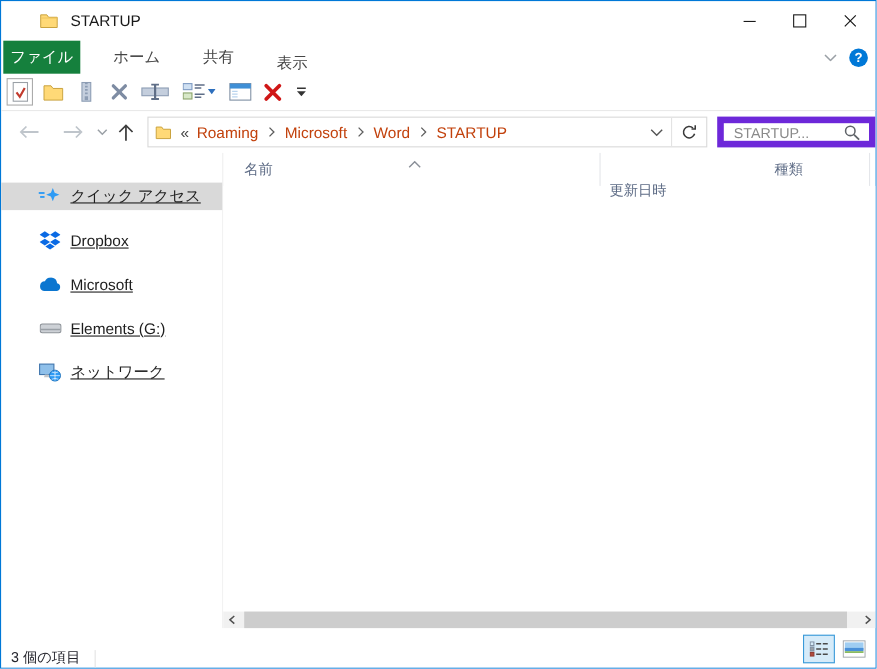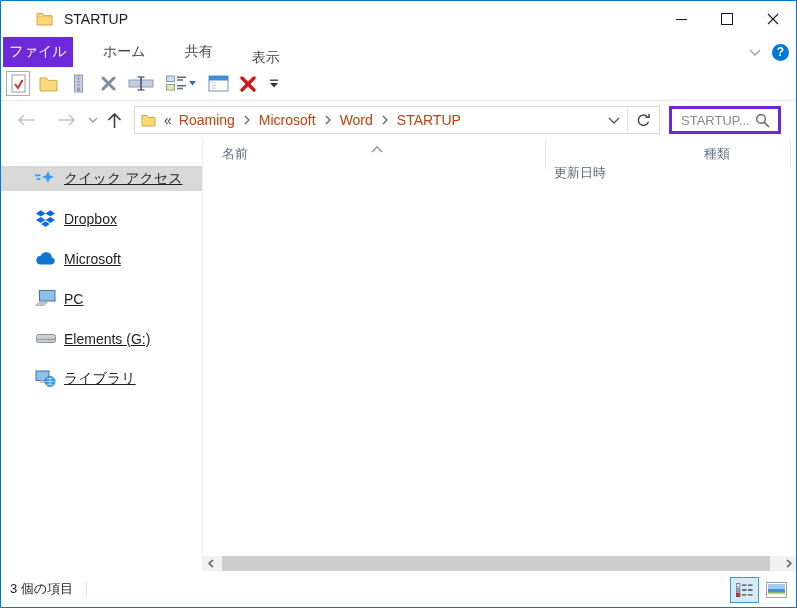--- a/index.html
+++ b/index.html
@@ -12,21 +12,21 @@
   .titlebar{height:36px;flex:none;display:flex;align-items:center;}
   .titlebar .app-icon{margin-left:35px;display:flex;}
   .titlebar .title{margin-left:11px;font-size:14px;color:#191919;}
   .win-controls{margin-left:auto;display:flex;height:100%;}
   .win-btn{width:46px;height:100%;display:flex;align-items:center;justify-content:center;}
   .glyph-min{width:11px;height:1px;background:#1a1a1a;}
   .glyph-max{width:10px;height:10px;border:1px solid #1a1a1a;}
   
   .tabs-row{height:30px;flex:none;display:flex;align-items:stretch;}
   .tab{display:flex;align-items:center;font-size:14px;color:#454545;padding:0 14px;}
-  .tab-file{width:70px;margin-left:2px;background:#6d28d9;color:#fff;justify-content:center;padding:0;}
+  .tab-file{width:70px;margin-left:2px;background:#15803d;color:#fff;justify-content:center;padding:0;}
   .tabs-right{margin-left:auto;display:flex;align-items:center;padding-right:7px;gap:11px;}
   .help-btn{width:17px;height:17px;border-radius:50%;background:#0078d7;color:#fff;
     font-size:12px;font-weight:bold;display:flex;align-items:center;justify-content:center;}
   
   .qat-row{height:33px;flex:none;display:flex;align-items:center;padding-left:5px;gap:6px;
     border-bottom:1px solid #e9e9e9;}
   .qat-btn{min-width:24px;height:25px;display:flex;align-items:center;justify-content:center;}
   .qat-btn.boxed{border:1px solid #ababab;box-sizing:border-box;}
   .qat-combo{display:flex;align-items:center;gap:2px;padding:0 2px;}
   
@@ -38,21 +38,21 @@
   .nav-up{margin-left:9px;}
   .address-box{margin-left:12px;width:526px;height:28px;box-sizing:border-box;
     border:1px solid #d9d9d9;display:flex;align-items:center;padding-left:6px;background:#fff;}
   .crumb{font-size:14px;color:#c2410c;padding:0 2px;white-space:nowrap;}
   .crumb-sep{margin:0 7px;display:flex;}
   .overflow-mark{margin:0 5px 0 8px;font-size:14px;color:#454545;}
   .addr-right{margin-left:auto;display:flex;align-items:center;height:100%;}
   .addr-chev{padding:0 7px;display:flex;align-items:center;height:100%;}
   .addr-div{width:1px;height:26px;background:#e3e3e3;}
   .refresh-btn{padding:0 8px;display:flex;align-items:center;height:100%;}
-  .search-box{margin-left:9px;width:112px;height:28px;box-sizing:border-box;border:3px solid #6d28d9;
+  .search-box{margin-left:9px;width:144px;height:28px;box-sizing:border-box;border:6px solid #6d28d9;
     display:flex;align-items:center;background:#fff;}
   .search-box input{border:none;outline:none;flex:1;min-width:0;padding:0 0 0 9px;
     font-size:13px;font-family:inherit;color:#222;background:transparent;}
   .search-box input::placeholder{color:#8a8a8a;opacity:1;}
   .search-btn{padding:0 8px 0 2px;display:flex;align-items:center;}
   
   .body{flex:1;display:flex;min-height:0;}
   .sidebar{width:202px;flex:none;border-right:1px solid #efefef;box-sizing:border-box;padding-top:27px;}
   .side-item{height:25px;display:flex;align-items:center;margin-bottom:15px;cursor:default;text-decoration:underline;}
   .side-item.selected{background:#d9d9d9;}
@@ -64,21 +64,21 @@
   .col-name{width:343px;padding-left:19px;}
   .col-date{width:145px;padding-left:8px;margin-top:34px;}
   .col-type{width:100px;padding-left:13px;}
   .sort-indicator{position:absolute;left:168px;top:2px;}
   .list-area{flex:1;background:#fff;}
   .hscroll{height:15px;flex:none;background:#f1f1f1;display:flex;align-items:center;}
   .scroll-arrow{width:15px;height:15px;display:flex;align-items:center;justify-content:center;}
   .scroll-thumb{margin-left:4px;width:548px;height:15px;background:#cdcdcd;}
   .scroll-arrow.right{margin-left:auto;}
   
-  .statusbar{height:36px;flex:none;display:flex;align-items:center;position:relative;border-radius:11px;}
+  .statusbar{height:36px;flex:none;display:flex;align-items:flex-end;position:relative;border-radius:11px;}
   .status-count{margin-left:9px;font-size:13px;color:#23232b;}
   .status-div{width:1px;height:16px;background:#e3e3e3;margin-left:13px;}
   .view-toggles{position:absolute;right:5px;bottom:4px;display:flex;gap:3px;}
   .view-btn{width:29px;height:26px;box-sizing:border-box;border:1px solid transparent;
     display:flex;align-items:center;justify-content:center;}
   .view-btn.selected{background:#d6ebf9;border-color:#3a9ad9;}
 </style>
 </head>
 <body>
 
@@ -287,46 +287,37 @@
       <div class="side-item">
         <span class="side-icon">
           <svg width="21" height="13" viewBox="0 0 21 13">
             <path d="M5 12.6 h11.2 a3.6 3.6 0 0 0 0.7 -7.1 A5.8 5.8 0 0 0 5.8 3.7 A4.5 4.5 0 0 0 5 12.6 Z" fill="#0b76d0"></path>
           </svg>
         </span>
         <span class="side-label">Microsoft</span>
       </div>
       <div class="side-item">
         <span class="side-icon">
-          <svg width="21" height="17" viewBox="0 0 21 17">
-            <rect x="4.5" y="0.5" width="15.5" height="10.5" fill="#8fc0ea" stroke="#4076ad"></rect>
-            <path d="M0.5 15.5 l3.5-3.2 h8.5 l-3.5 3.2 Z" fill="#c2c6ca" stroke="#9aa0a6" stroke-width="0.6"></path>
-          </svg>
-        </span>
-        <span class="side-label">PC</span>
-      </div>
-      <div class="side-item">
-        <span class="side-icon">
           <svg width="20" height="11" viewBox="0 0 20 11">
             <rect x="0.5" y="1.5" width="19" height="8" rx="2" fill="#cdd1d6" stroke="#8d9298"></rect>
             <path d="M1 6.5 h18" stroke="#9aa0a6" stroke-width="1.4"></path>
           </svg>
         </span>
         <span class="side-label">Elements (G:)</span>
       </div>
       <div class="side-item">
         <span class="side-icon">
           <svg width="21" height="17" viewBox="0 0 21 17">
             <rect x="1" y="1" width="13" height="9.5" fill="#8fc0ea" stroke="#4076ad"></rect>
             <path d="M5 13 h5 l-0.8-2.5 h-3.4 Z" fill="#c2c6ca"></path>
             <circle cx="15" cy="11.5" r="5" fill="#2e9bf5" stroke="#1b6fba" stroke-width="0.8"></circle>
             <path d="M10.5 11.5 h9 M15 7 v9 M12 8.2 a6 6 0 0 0 6 0 M12 14.8 a6 6 0 0 1 6 0" stroke="#fff" stroke-width="0.7" fill="none" opacity="0.85"></path>
           </svg>
         </span>
-        <span class="side-label">ライブラリ</span>
+        <span class="side-label">ネットワーク</span>
       </div>
     </div>
 
     <div class="main">
       <div class="columns">
         <div class="col col-name">名前</div>
         <div class="col col-date">更新日時</div>
         <div class="col col-type">種類</div>
         <span class="sort-indicator">
           <svg width="12" height="7" viewBox="0 0 12 7">

